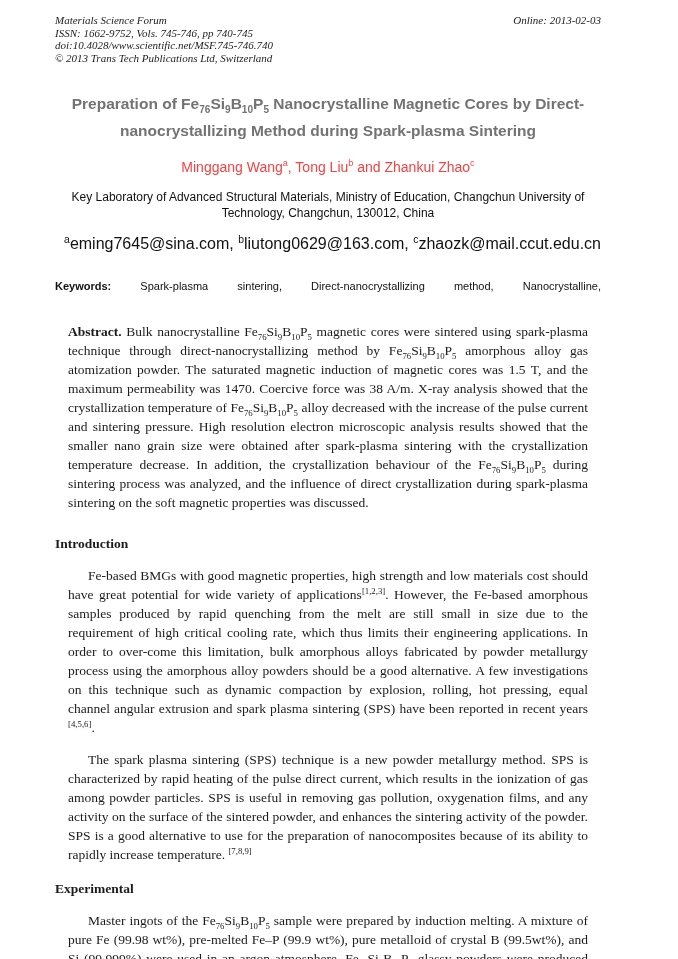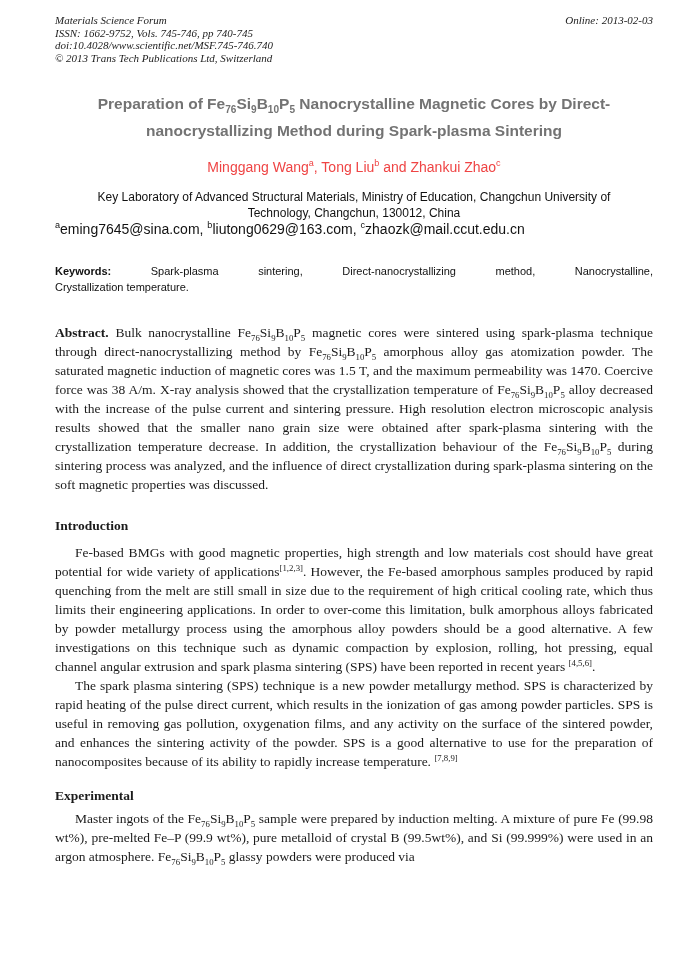--- a/index.html
+++ b/index.html
@@ -3,21 +3,21 @@
 <meta charset="utf-8">
 <style>
   html, body { margin: 0; padding: 0; background: #ffffff; }
   .page {
     position: relative;
     width: 678px;
     height: 959px;
     margin: 0 auto;
     background: #ffffff;
     box-sizing: border-box;
-    padding: 14px 25px 0 55px;
+    padding: 14px 77px 0 55px;
     color: #1b1b1b;
     font-family: "Liberation Serif", serif;
     overflow: hidden;
   }
   
   .hdr {
     display: flex;
     justify-content: space-between;
     align-items: flex-start;
     font-family: "Liberation Serif", serif;
@@ -50,43 +50,43 @@
   .affiliation {
     margin: 12px auto 0 auto;
     max-width: 566px;
     text-align: center;
     font-family: "Liberation Sans", sans-serif;
     font-size: 12px;
     line-height: 16px;
     color: #111111;
   }
   .emails {
-    margin-top: 0;
-    text-align: left;
+    margin-top: 15px;
+    text-align: right;
     font-family: "Liberation Sans", sans-serif;
-    font-size: 14px;
+    font-size: 16px;
     line-height: 16px;
     color: #111111;
   }
   
   .keywords {
     margin-top: 26px;
     font-family: "Liberation Sans", sans-serif;
     font-size: 11px;
     line-height: 16px;
     color: #111111;
   }
   .keywords .kw-line1 {
     text-align: justify;
     text-align-last: justify;
   }
   .kw-label { font-weight: bold; }
   
   .body-par {
-    margin: 0;
+    margin: 13px;
     text-align: justify;
     font-size: 13.5px;
     line-height: 19px;
   }
   .abstract { margin-top: 28px; }
   .run-label { font-weight: bold; }
   .sec-heading {
     margin: 23px 0 8px 0;
     font-weight: bold;
     font-size: 13.5px;
@@ -114,21 +114,20 @@
   <div class="paper-title">Preparation of Fe<sub>76</sub>Si<sub>9</sub>B<sub>10</sub>P<sub>5</sub> Nanocrystalline Magnetic Cores by Direct-nanocrystallizing Method during Spark-plasma Sintering</div>
 
   <div class="authors">Minggang Wang<sup>a</sup>, Tong Liu<sup>b</sup> and Zhankui Zhao<sup>c</sup></div>
 
   <div class="affiliation">Key Laboratory of Advanced Structural Materials, Ministry of Education, Changchun University of Technology, Changchun, 130012, China</div>
 
   <div class="emails"><sup>a</sup>eming7645@sina.com, <sup>b</sup>liutong0629@163.com, <sup>c</sup>zhaozk@mail.ccut.edu.cn</div>
 
   <div class="keywords">
     <div class="kw-line1"><span class="kw-label">Keywords:</span> <span>Spark-plasma sintering, Direct-nanocrystallizing method, Nanocrystalline,</span></div>
-    <div>Crystallization temperature.</div>
   </div>
 
   <p class="body-par abstract"><span class="run-label">Abstract.</span> <span>Bulk nanocrystalline Fe<sub>76</sub>Si<sub>9</sub>B<sub>10</sub>P<sub>5</sub> magnetic cores were sintered using spark-plasma technique through direct-nanocrystallizing method by Fe<sub>76</sub>Si<sub>9</sub>B<sub>10</sub>P<sub>5</sub> amorphous alloy gas atomization powder. The saturated magnetic induction of magnetic cores was 1.5 T, and the maximum permeability was 1470. Coercive force was 38 A/m. X-ray analysis showed that the crystallization temperature of Fe<sub>76</sub>Si<sub>9</sub>B<sub>10</sub>P<sub>5</sub> alloy decreased with the increase of the pulse current and sintering pressure. High resolution electron microscopic analysis results showed that the smaller nano grain size  were obtained after spark-plasma sintering with the crystallization temperature decrease. In addition, the crystallization behaviour of the Fe<sub>76</sub>Si<sub>9</sub>B<sub>10</sub>P<sub>5</sub> during sintering process was analyzed, and the influence of direct crystallization during spark-plasma sintering on the soft magnetic properties was discussed.</span></p>
 
   <div class="sec-heading">Introduction</div>
   <p class="body-par indent">Fe-based BMGs with good magnetic properties, high strength and low materials cost should have great potential for wide variety of applications<sup>[1,2,3]</sup>. However, the Fe-based amorphous samples produced by rapid quenching from the melt are still small in size due to the requirement of high critical cooling rate, which thus limits their engineering applications. In order to over-come this limitation, bulk amorphous alloys fabricated by powder metallurgy process using the amorphous alloy powders should be a good alternative. A few investigations on this technique such as dynamic compaction by explosion, rolling, hot pressing, equal channel angular extrusion and spark plasma sintering (SPS) have been reported in recent years <sup>[4,5,6]</sup>.</p>
   <p class="body-par indent">The spark plasma sintering (SPS) technique is a new powder metallurgy method. SPS is characterized by rapid heating of the pulse direct current, which results in the ionization of gas among powder particles. SPS is useful in removing gas pollution, oxygenation films, and any activity on the surface of the sintered powder, and enhances the sintering activity of the powder. SPS is a good alternative to use for the preparation of nanocomposites because of its ability to rapidly increase temperature. <sup>[7,8,9]</sup></p>
 
   <div class="sec-heading tight">Experimental</div>
   <p class="body-par indent">Master ingots of the Fe<sub>76</sub>Si<sub>9</sub>B<sub>10</sub>P<sub>5</sub> sample were prepared by induction melting. A mixture of pure Fe (99.98 wt%), pre-melted Fe–P (99.9 wt%), pure metalloid of crystal B (99.5wt%), and Si (99.999%) were used in an argon atmosphere. Fe<sub>76</sub>Si<sub>9</sub>B<sub>10</sub>P<sub>5</sub> glassy powders were produced via</p>

